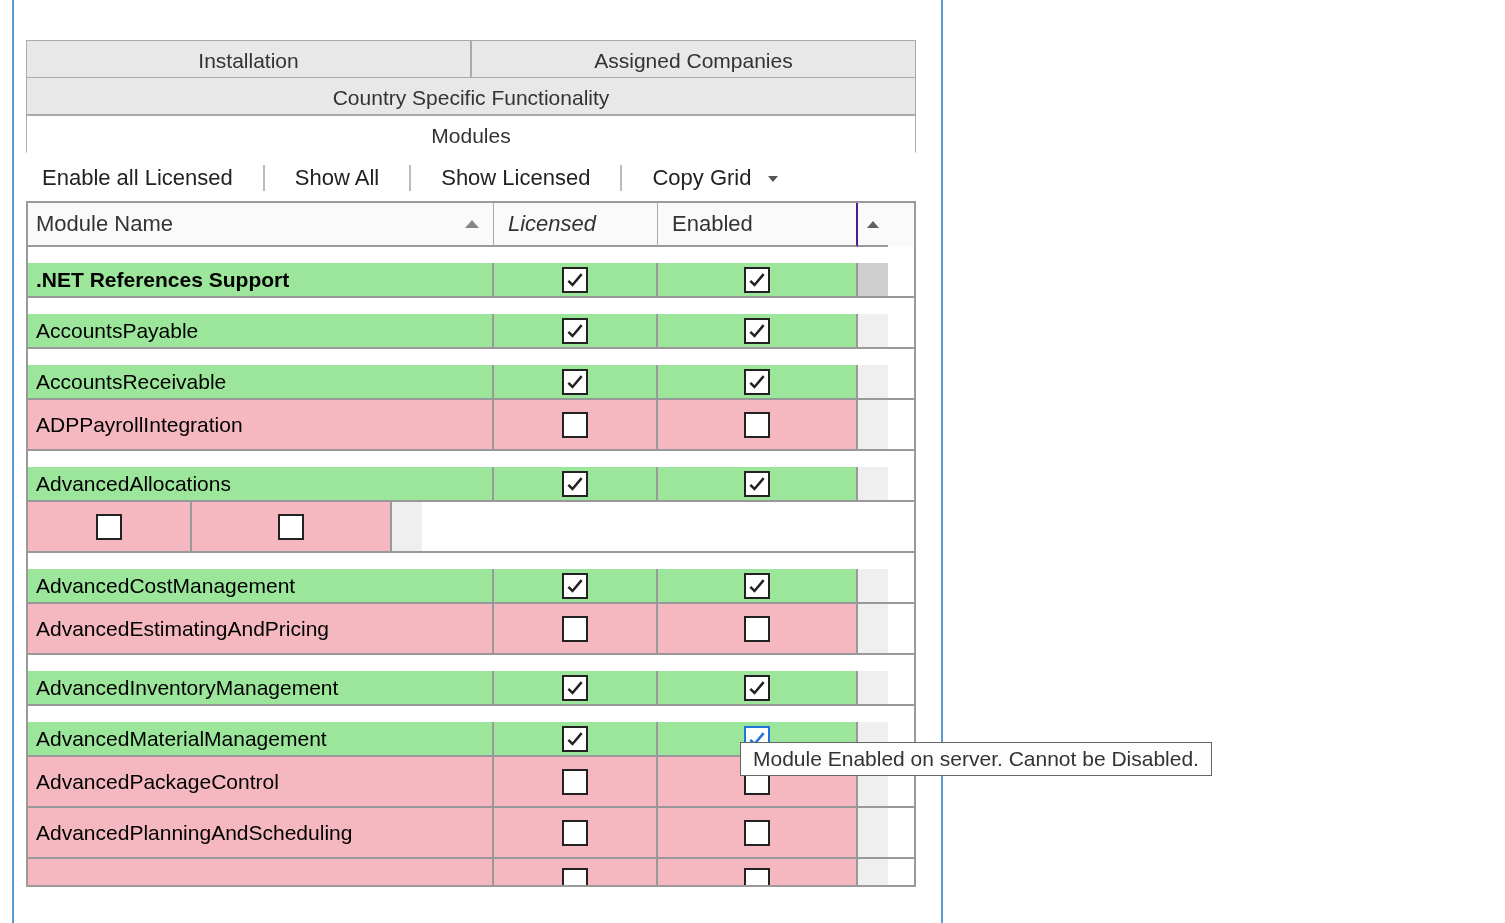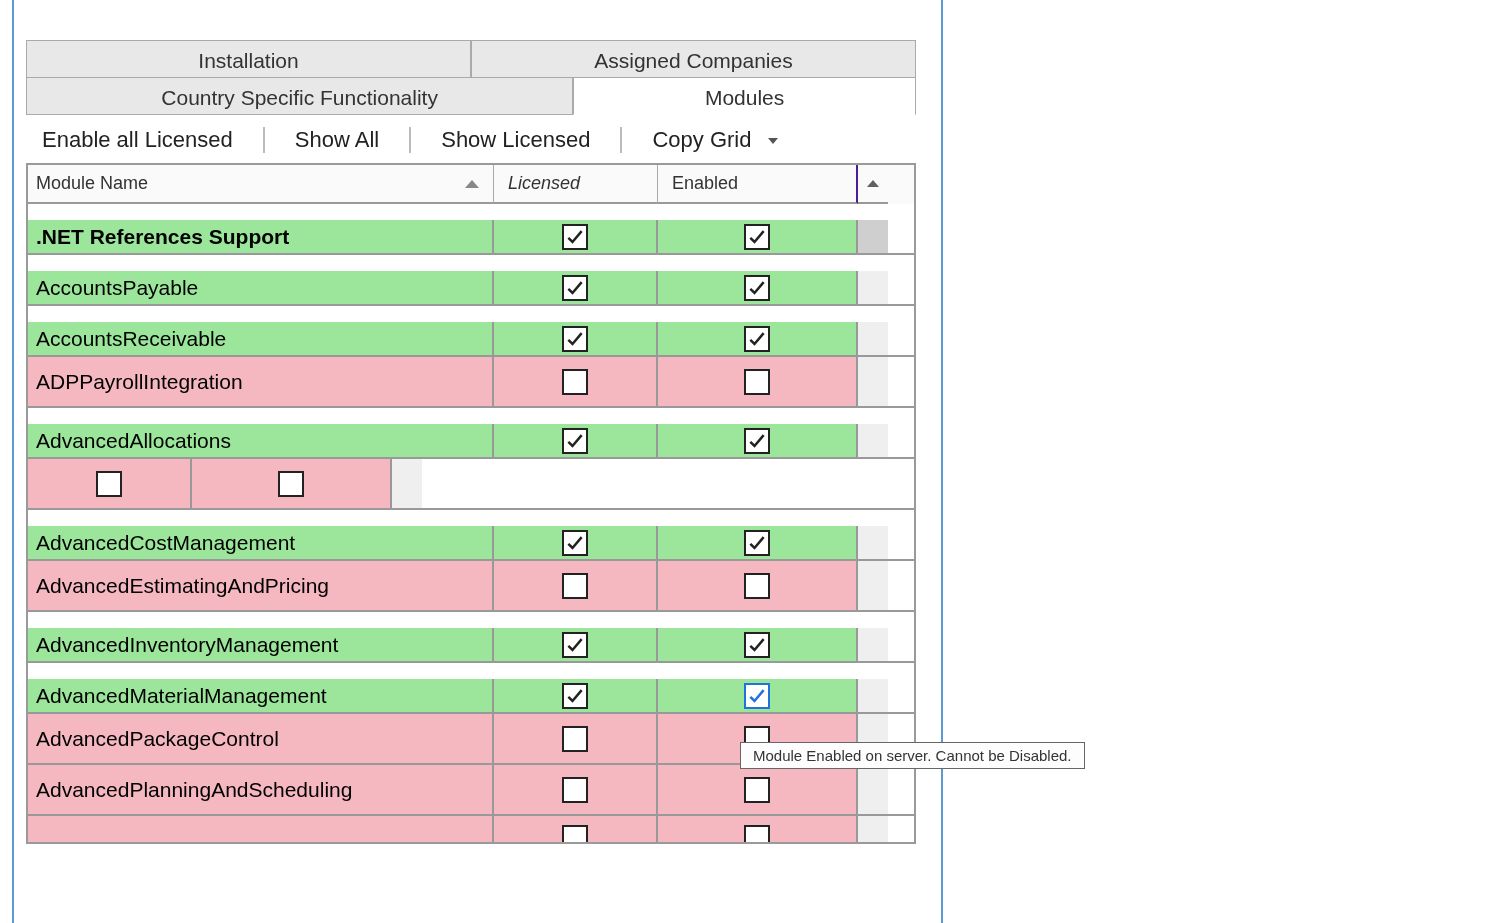--- a/index.html
+++ b/index.html
@@ -49,21 +49,21 @@
     cursor: pointer;
     position: relative;
   }
   .tab.active {
     background: #ffffff;
     border-bottom: 1px solid #ffffff;
     z-index: 2;
   }
   .tab-row1 .tab { flex: 1; }
   .tab-row2 .tab { flex: 1; }
-  .tab-row2 { margin-top: -1px; }
+  .tab-row2 { margin-top: -1px; flex-direction: column; }
 
   .toolbar {
     display: flex;
     align-items: center;
     padding: 10px 6px 8px 6px;
     gap: 16px;
     font-size: 22px;
     color: #222;
   }
   .toolbar-item {
@@ -92,21 +92,21 @@
     background: #ffffff;
   }
   .grid-header {
     display: flex;
     background: #fafafa;
   }
   .hcell {
     border-right: 1px solid #aaaaaa;
     border-bottom: 2px solid #9a9a9a;
     padding: 8px 8px;
-    font-size: 18px;
+    font-size: 22px;
     color: #333;
     display: flex;
     align-items: center;
   }
   .col-name { width: 466px; }
   .col-lic  { width: 164px; justify-content: flex-start; padding-left: 14px; font-style: italic;}
   .col-en   { width: 200px; justify-content: flex-start; padding-left: 14px; border-right: 2px solid #4c1d95;}
   .col-scroll { width: 30px; border-right: none; padding:0; justify-content: center; }
 
   .sort-arrow {
@@ -168,21 +168,21 @@
   .chk.focused { border-color: #1e73dc; }
   .chk svg { display:block; }
 
   .tooltip-box {
     position: absolute;
     left: 740px;
     top: 742px;
     background: #fdfdfd;
     border: 1px solid #666;
     padding: 4px 12px;
-    font-size: 15px;
+    font-size: 21px;
     color: #333;
     white-space: nowrap;
     z-index: 20;
   }
 
   .grid-body .grow:last-child { border-bottom: 0; height: 26px; }
   .grid-body .grow:last-child .gcell { overflow: hidden; }
   .grid-body .grow:last-child .chk { margin-top: 18px; }
 </style>
 </head>

